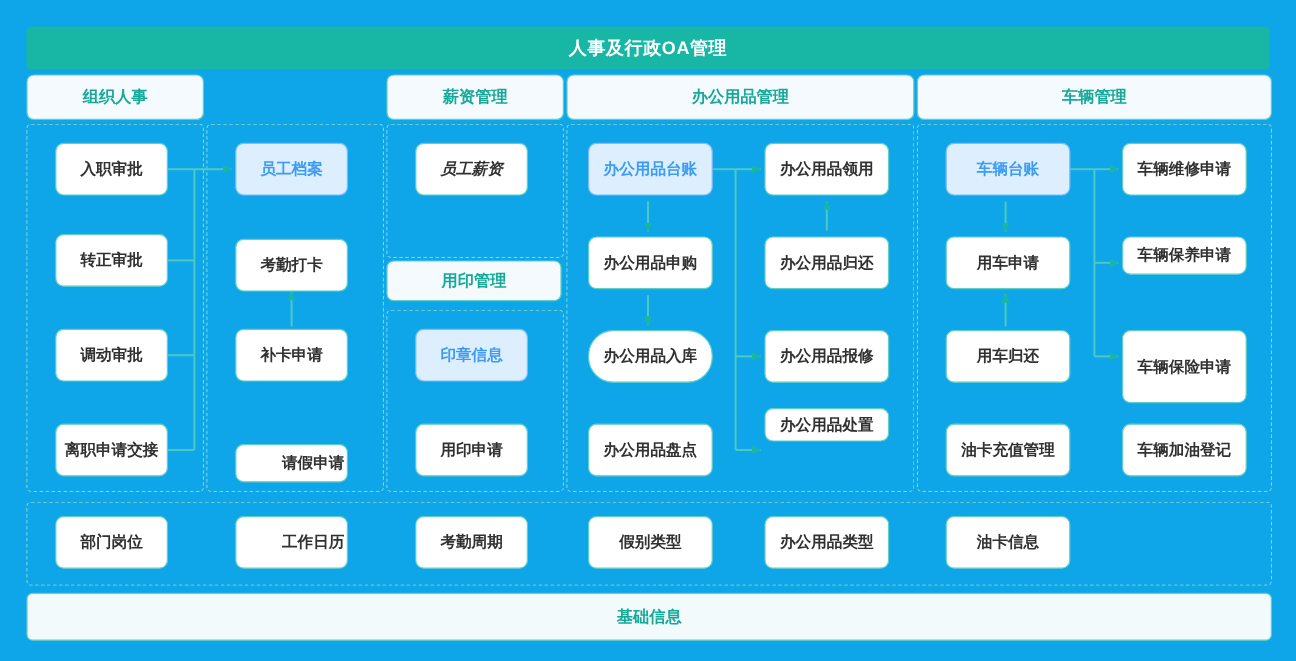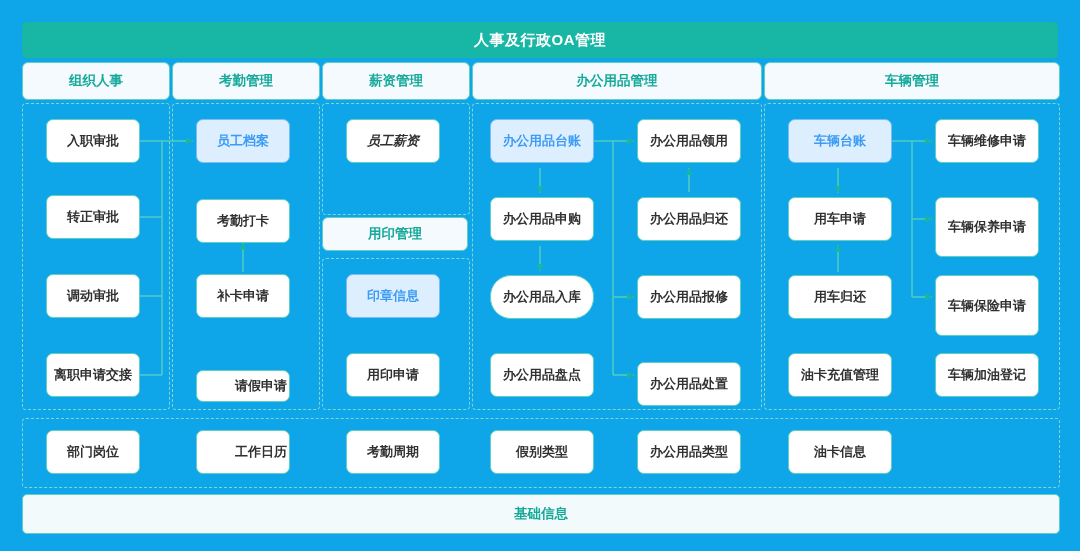--- a/index.html
+++ b/index.html
@@ -63,21 +63,20 @@
   #wires{position:absolute;left:0;top:0;width:1080px;height:551px;pointer-events:none;}
 </style>
 </head>
 <body>
 
 <div id="canvas">
 
   <div class="title-bar">人事及行政OA管理</div>
 
   <div class="cat" style="left:22px;top:62px;width:146px;">组织人事</div>
-  <div class="cat" style="left:172px;top:62px;width:146px;">考勤管理</div>
   <div class="cat" style="left:322px;top:62px;width:146px;">薪资管理</div>
   <div class="cat" style="left:472px;top:62px;width:288px;">办公用品管理</div>
   <div class="cat" style="left:764px;top:62px;width:294px;">车辆管理</div>
 
   <div class="panel" style="left:22px;top:103px;width:146px;height:305px;"></div>
   <div class="panel" style="left:172px;top:103px;width:146px;height:305px;"></div>
   <div class="panel" style="left:322px;top:103px;width:146px;height:110px;"></div>
   <div class="panel" style="left:322px;top:258px;width:146px;height:150px;"></div>
   <div class="panel" style="left:472px;top:103px;width:288px;height:305px;"></div>
   <div class="panel" style="left:764px;top:103px;width:294px;height:305px;"></div>
@@ -138,28 +137,28 @@
   <div class="node blue" style="left:346px;top:274px;width:94px;height:44px;">印章信息</div>
   <div class="node" style="left:346px;top:353px;width:94px;height:44px;">用印申请</div>
 
   <div class="node blue" style="left:490px;top:119px;width:104px;height:44px;">办公用品台账</div>
   <div class="node" style="left:490px;top:197px;width:104px;height:44px;">办公用品申购</div>
   <div class="node" style="left:490px;top:275px;width:104px;height:44px;border-radius:21px;">办公用品入库</div>
   <div class="node" style="left:490px;top:353px;width:104px;height:44px;">办公用品盘点</div>
   <div class="node" style="left:637px;top:119px;width:104px;height:44px;">办公用品领用</div>
   <div class="node" style="left:637px;top:197px;width:104px;height:44px;">办公用品归还</div>
   <div class="node" style="left:637px;top:275px;width:104px;height:44px;">办公用品报修</div>
-  <div class="node" style="left:637px;top:362px;width:104px;height:44px;">办公用品处置</div>
+  <div class="node" style="left:637px;top:340px;width:104px;height:28px;">办公用品处置</div>
 
   <div class="node blue" style="left:788px;top:119px;width:104px;height:44px;">车辆台账</div>
   <div class="node" style="left:788px;top:197px;width:104px;height:44px;">用车申请</div>
   <div class="node" style="left:788px;top:275px;width:104px;height:44px;">用车归还</div>
   <div class="node" style="left:788px;top:353px;width:104px;height:44px;">油卡充值管理</div>
   <div class="node" style="left:935px;top:119px;width:104px;height:44px;">车辆维修申请</div>
-  <div class="node" style="left:935px;top:197px;width:104px;height:60px;">车辆保养申请</div>
+  <div class="node" style="left:935px;top:197px;width:104px;height:32px;">车辆保养申请</div>
   <div class="node" style="left:935px;top:275px;width:104px;height:61px;">车辆保险申请</div>
   <div class="node" style="left:935px;top:353px;width:104px;height:44px;">车辆加油登记</div>
 
   <div class="node" style="left:46px;top:430px;width:94px;height:44px;">部门岗位</div>
   <div class="node" style="left:196px;top:430px;width:94px;height:44px;padding-left:36px;">工作日历</div>
   <div class="node" style="left:346px;top:430px;width:94px;height:44px;">考勤周期</div>
   <div class="node" style="left:490px;top:430px;width:104px;height:44px;">假别类型</div>
   <div class="node" style="left:637px;top:430px;width:104px;height:44px;">办公用品类型</div>
   <div class="node" style="left:788px;top:430px;width:104px;height:44px;">油卡信息</div>
 

